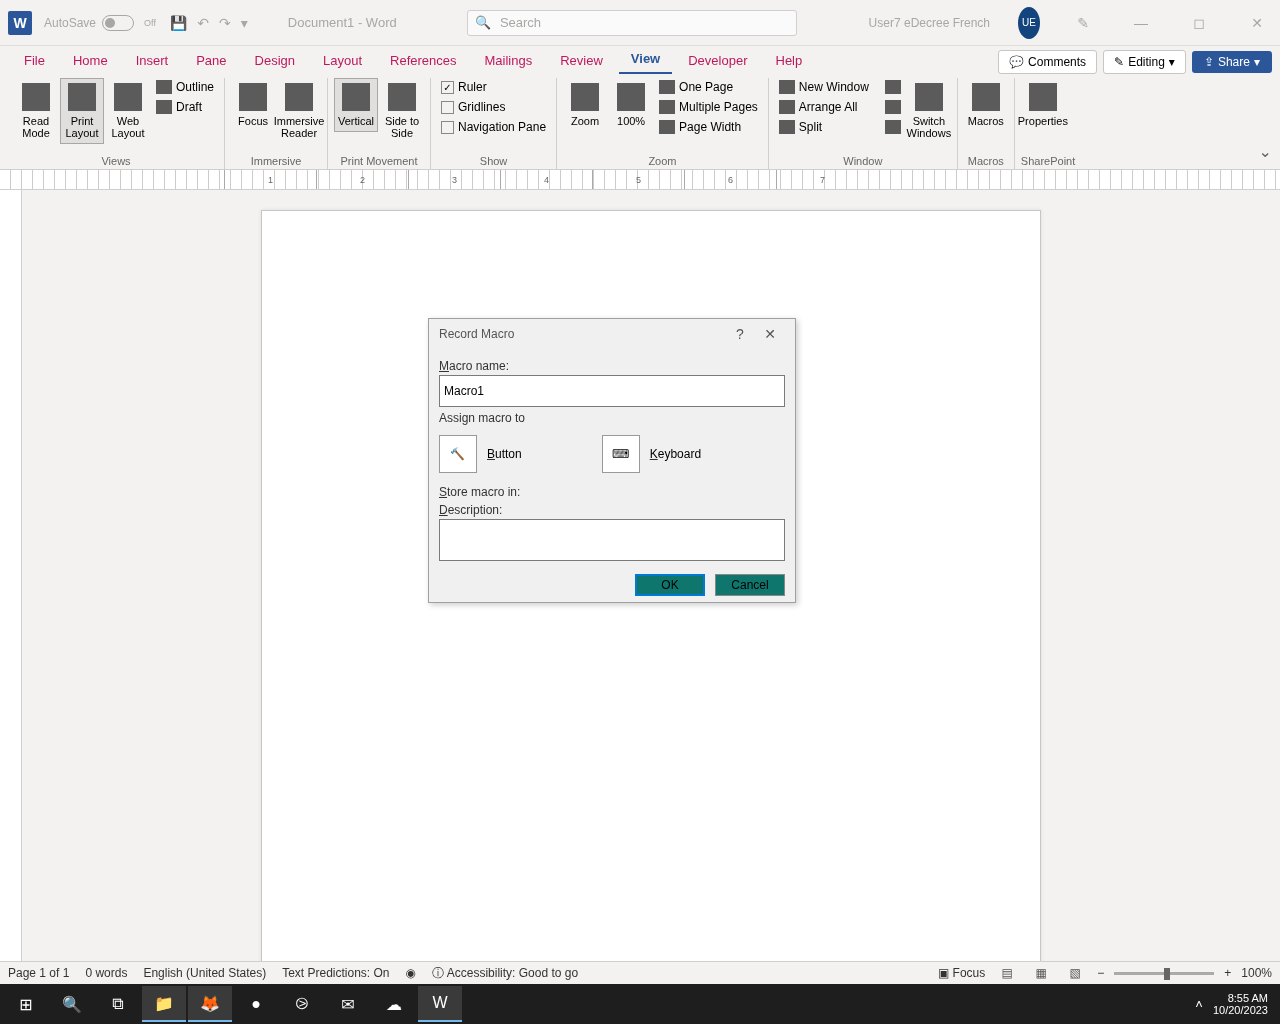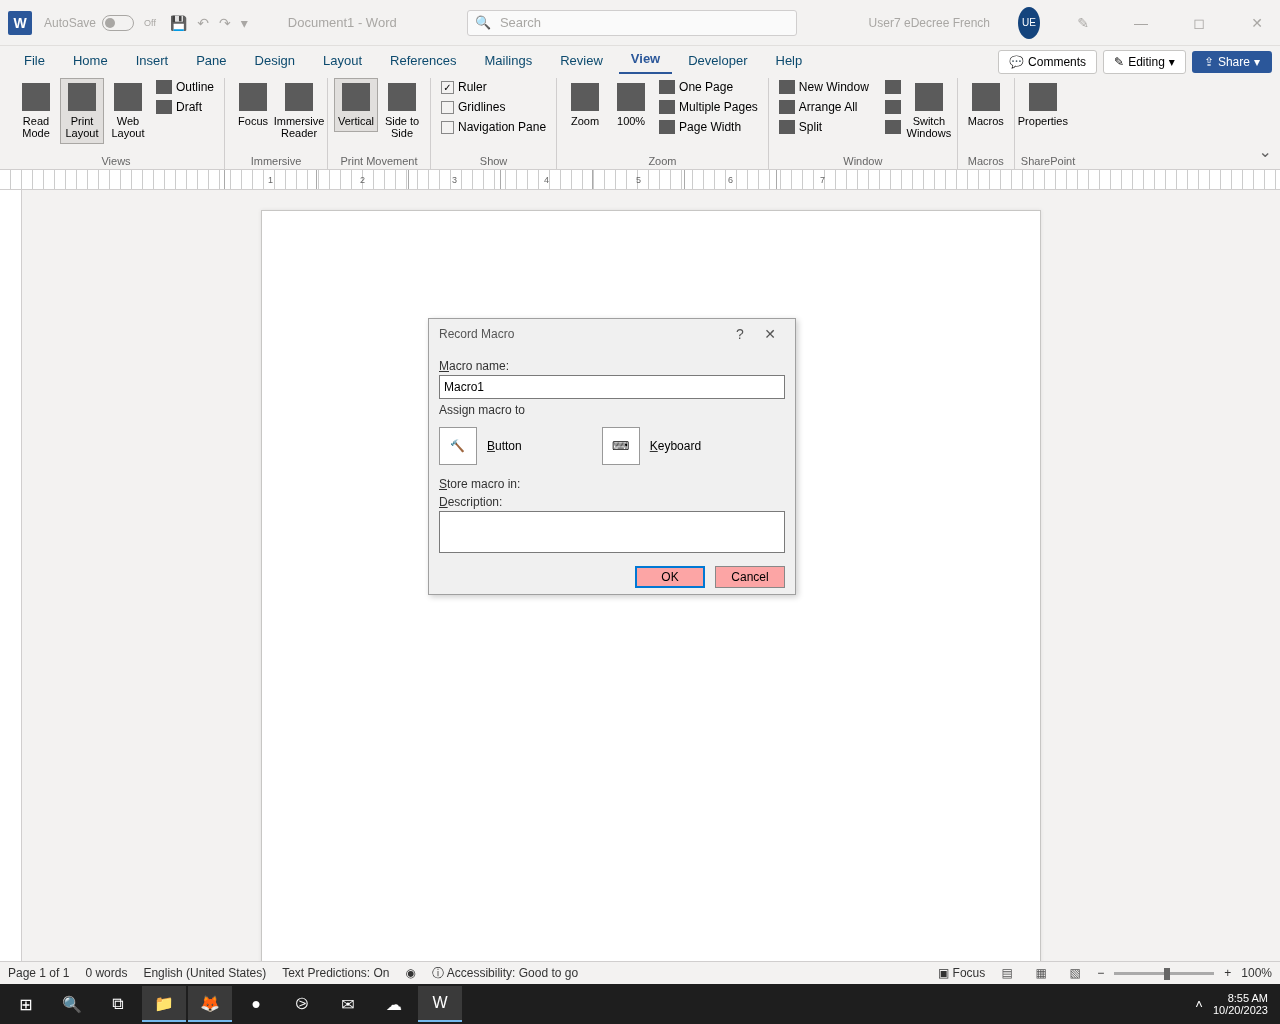--- a/index.html
+++ b/index.html
@@ -15,21 +15,21 @@
 .qat { display: flex; gap: 10px; margin-left: 14px; color: #a9a7a4; }
 .qat-btn { cursor: pointer; font-size: 14px; }
 .doc-title { margin-left: 40px; color: #a9a7a4; font-size: 13px; text-align: right; }
 .search-box { margin-left: 70px; width: 330px; height: 26px; background: #fafafa; border: 1px solid #d0cece; border-radius: 3px; display: flex; align-items: center; padding: 0 8px; color: #a9a7a4; font-size: 13px; gap: 8px; }
 .title-right { margin-left: auto; display: flex; align-items: center; gap: 28px; color: #a9a7a4; font-size: 12px; }
 .user-circle { width: 22px; height: 32px; background: #14447d; border-radius: 50%; color: #fff; display: flex; align-items: center; justify-content: center; font-size: 10px; }
 .win-btn { width: 30px; text-align: center; cursor: pointer; font-size: 14px; }
 
 
 .ribbon-tabs { height: 28px; background: #f3f2f1; display: flex; align-items: flex-end; padding-left: 12px; gap: 4px; }
-.tab { padding: 6px 12px; font-size: 13px; color: #0c4a6e; cursor: pointer; }
+.tab { padding: 6px 12px; font-size: 13px; color: #be185d; cursor: pointer; }
 .tab.active { color: #2b579a; border-bottom: 2px solid #2b579a; font-weight: 600; }
 .tabs-right { margin-left: auto; display: flex; gap: 6px; padding-right: 8px; align-items: center; }
 .comments-btn, .editing-btn { border: 1px solid #c7c6c4; padding: 4px 10px; font-size: 12px; border-radius: 3px; display: flex; align-items: center; gap: 4px; cursor: pointer; background: #fff; }
 .share-btn { background: #2b579a; color: #fff; padding: 4px 12px; font-size: 12px; border-radius: 3px; display: flex; align-items: center; gap: 4px; cursor: pointer; }
 
 
 .ribbon { height: 96px; background: #f3f2f1; border-bottom: 1px solid #d0cece; display: flex; padding: 4px 8px 0; position: relative; }
 .group { border-right: 1px solid #d0cece; padding: 0 6px; display: flex; flex-direction: column; font-size: 11px; }
 .group-content { flex: 1; display: flex; align-items: flex-start; gap: 2px; }
 .group-label { text-align: center; color: #666; font-size: 11px; padding: 2px 0; }
@@ -55,30 +55,30 @@
 .canvas { flex: 1; overflow: auto; display: flex; justify-content: center; padding-top: 20px; }
 .page { width: 780px; height: 1000px; background: #fff; border: 1px solid #c7c6c4; box-shadow: 0 0 4px rgba(0,0,0,.08); }
 
 
 .dialog { position: absolute; left: 428px; top: 318px; width: 368px; background: #f0f0f0; border: 1px solid #a0a0a0; box-shadow: 2px 2px 6px rgba(0,0,0,.2); font-size: 12px; }
 .dlg-title { height: 30px; display: flex; align-items: center; padding: 0 10px; color: #555; }
 .dlg-title-text { flex: 1; }
 .dlg-help, .dlg-close { width: 30px; text-align: center; cursor: pointer; color: #555; font-size: 14px; }
 .dlg-body { padding: 6px 10px 6px; }
 .lbl-row { margin: 4px 0 2px; color: #333; }
-.dlg-input { width: 100%; height: 24px; border: 1px solid #7a7a7a; padding: 0 4px; font-size: 12px; background: #fff; }
+.dlg-input { width: 100%; height: 32px; border: 1px solid #7a7a7a; padding: 0 4px; font-size: 12px; background: #fff; }
 .assign-row { display: flex; gap: 20px; padding: 8px 0; }
 .assign-opt { display: flex; align-items: center; gap: 10px; cursor: pointer; }
 .assign-ico { width: 38px; height: 38px; border: 1px solid #999; background: #fff; display: flex; align-items: center; justify-content: center; }
 .combo { display: flex; }
 .combo-text { flex: 1; height: 20px; border: 1px solid #7a7a7a; padding: 0 4px; background: #fff; display: flex; align-items: center; }
 .combo-btn { width: 18px; height: 20px; border: 1px solid #7a7a7a; border-left: none; background: #e7e7e7; display: flex; align-items: center; justify-content: center; cursor: pointer; font-size: 9px; }
 .dlg-textarea { width: 100%; height: 42px; border: 1px solid #7a7a7a; background: #fff; resize: none; }
 .dlg-buttons { display: flex; justify-content: flex-end; gap: 10px; margin-top: 10px; }
-.dlg-btn { width: 70px; height: 22px; border: 1px solid #888; background: #fca5a5; cursor: pointer; font-size: 12px; }
+.dlg-btn { width: 70px; height: 22px; border: 1px solid #888; background: #0f766e; cursor: pointer; font-size: 12px; }
 .dlg-btn.primary { border: 2px solid #0078d4; }
 
 
 .status-bar { position: absolute; bottom: 40px; left: 0; right: 0; height: 23px; background: #f3f2f1; border-top: 1px solid #d0cece; display: flex; align-items: center; font-size: 12px; color: #333; padding: 0 8px; gap: 16px; }
 .status-right { margin-left: auto; display: flex; align-items: center; gap: 10px; }
 .view-btn { width: 24px; height: 18px; display: flex; align-items: center; justify-content: center; cursor: pointer; color: #555; }
 .zoom-slider { width: 100px; height: 3px; background: #aaa; position: relative; }
 .zoom-thumb { position: absolute; left: 50%; top: -4px; width: 6px; height: 12px; background: #666; }
 
 

